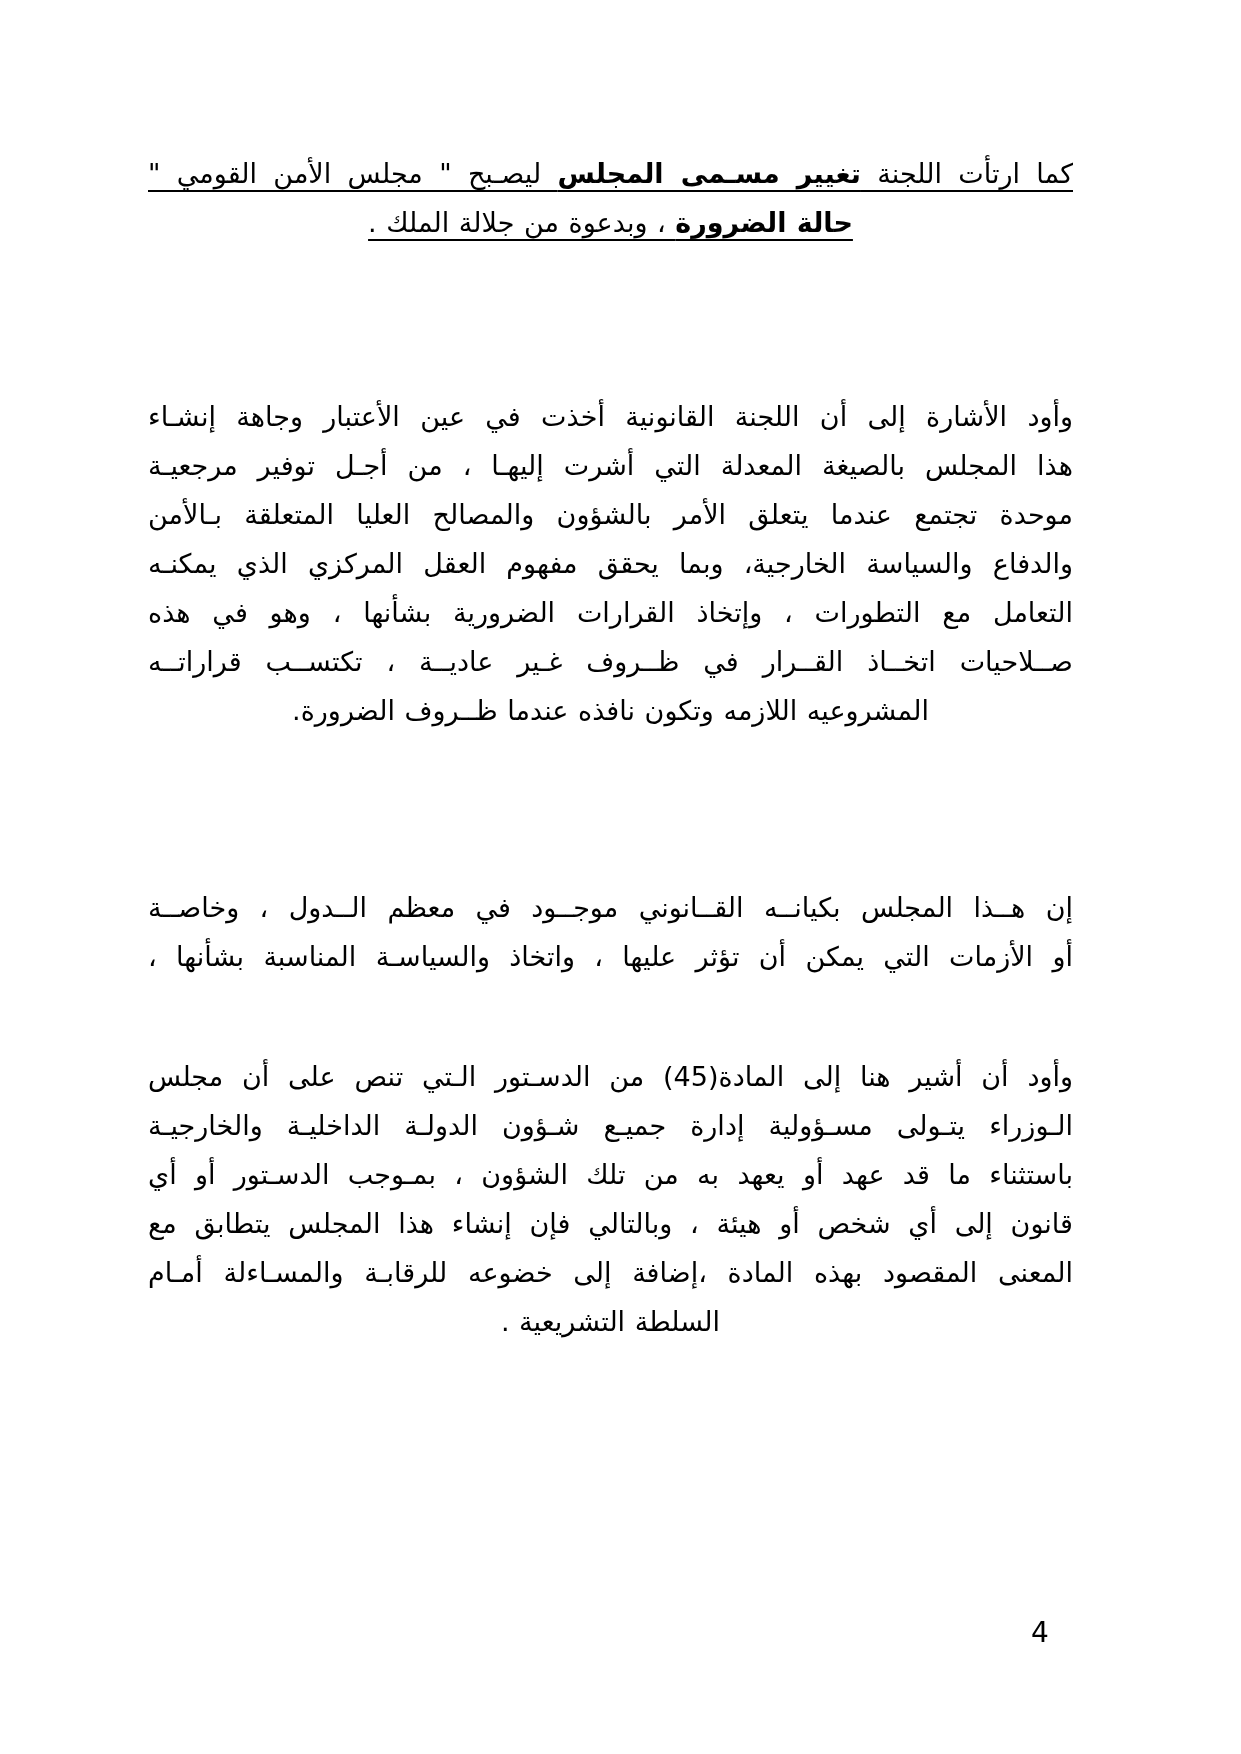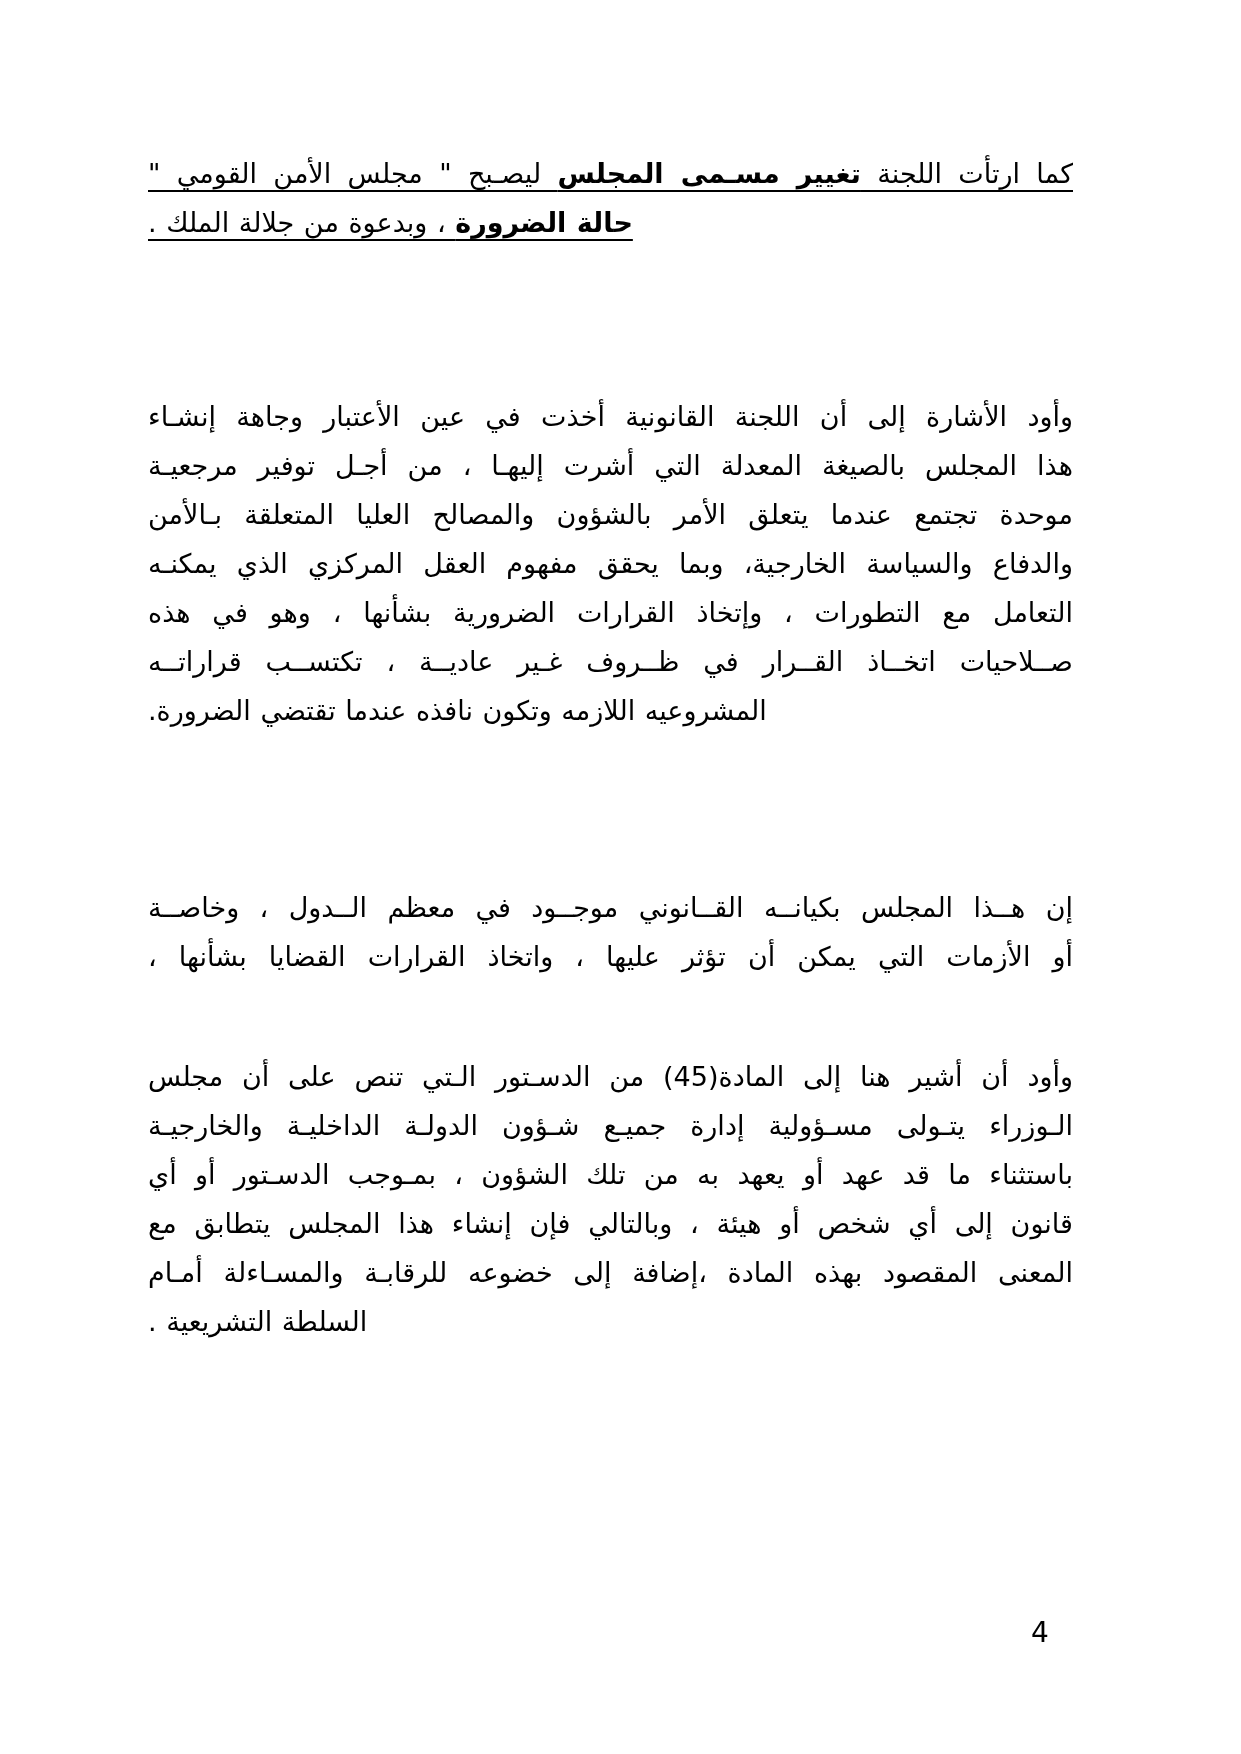--- a/index.html
+++ b/index.html
@@ -21,21 +21,21 @@
     position: absolute;
     right: 168px;
     width: 925px;
     font-size: 27px;
     line-height: 49px;
     color: #000000;
   }
   .line {
     height: 49px;
     overflow: hidden;
-    text-align: left;
+    text-align: center;
     word-spacing: 1px;
   }
   .line.j {
     text-align: justify;
     text-align-last: justify;
   }
   .underlined .line {
     text-decoration: underline;
     text-decoration-color: #000000;
     text-decoration-thickness: 2px;
@@ -67,25 +67,25 @@
       <div class="line j"><span>كما ارتأت اللجنة </span><span class="b">تغيير مسـمى المجلس</span><span> ليصـبح " مجلس الأمن القومي "</span></div>
       <div class="line"><span class="b">حالة الضرورة</span><span>  ، وبدعوة من جلالة الملك .</span></div>
     </section>
   <section id="para-1" class="para">
       <div class="line j"><span>وأود الأشارة إلى أن اللجنة القانونية أخذت في عين الأعتبار وجاهة إنشـاء</span></div>
       <div class="line j"><span>هذا المجلس بالصيغة المعدلة التي أشرت إليهـا ، من أجـل توفير مرجعيـة</span></div>
       <div class="line j"><span>موحدة تجتمع عندما يتعلق الأمر بالشؤون والمصالح العليا المتعلقة بـالأمن</span></div>
       <div class="line j"><span>والدفاع والسياسة الخارجية، وبما يحقق مفهوم العقل المركزي الذي يمكنـه</span></div>
       <div class="line j"><span>التعامل مع التطورات ، وإتخاذ القرارات الضرورية بشأنها ، وهو في هذه</span></div>
       <div class="line j"><span>صــلاحيات اتخــاذ القــرار في ظــروف غـير عاديــة ، تكتســب قراراتــه</span></div>
-      <div class="line"><span>المشروعيه اللازمه وتكون نافذه عندما تقتضي الضرورة.</span></div>
+      <div class="line"><span>المشروعيه اللازمه وتكون نافذه عندما ظــروف الضرورة.</span></div>
     </section>
   <section id="para-2" class="para">
       <div class="line j"><span>إن هــذا المجلس بكيانــه القــانوني موجــود في معظم الــدول ، وخاصــة</span></div>
-      <div class="line j"><span>أو الأزمات التي يمكن أن تؤثر عليها ، واتخاذ القرارات القضايا بشأنها ،</span></div>
+      <div class="line j"><span>أو الأزمات التي يمكن أن تؤثر عليها ، واتخاذ والسياسـة المناسبة بشأنها ،</span></div>
     </section>
   <section id="para-3" class="para">
       <div class="line j"><span>وأود أن أشير هنا إلى المادة(45) من الدسـتور الـتي تنص على أن مجلس</span></div>
       <div class="line j"><span>الـوزراء يتـولى مسـؤولية إدارة جميـع شـؤون الدولـة الداخليـة والخارجيـة</span></div>
       <div class="line j"><span>باستثناء ما قد عهد أو يعهد به من تلك الشؤون ، بمـوجب الدسـتور أو أي</span></div>
       <div class="line j"><span>قانون إلى أي شخص أو هيئة ، وبالتالي فإن إنشاء هذا المجلس يتطابق مع</span></div>
       <div class="line j"><span>المعنى المقصود بهذه المادة ،إضافة إلى خضوعه للرقابـة والمسـاءلة أمـام</span></div>
       <div class="line"><span>السلطة التشريعية .</span></div>
     </section>
   <div class="page-number">4</div>

